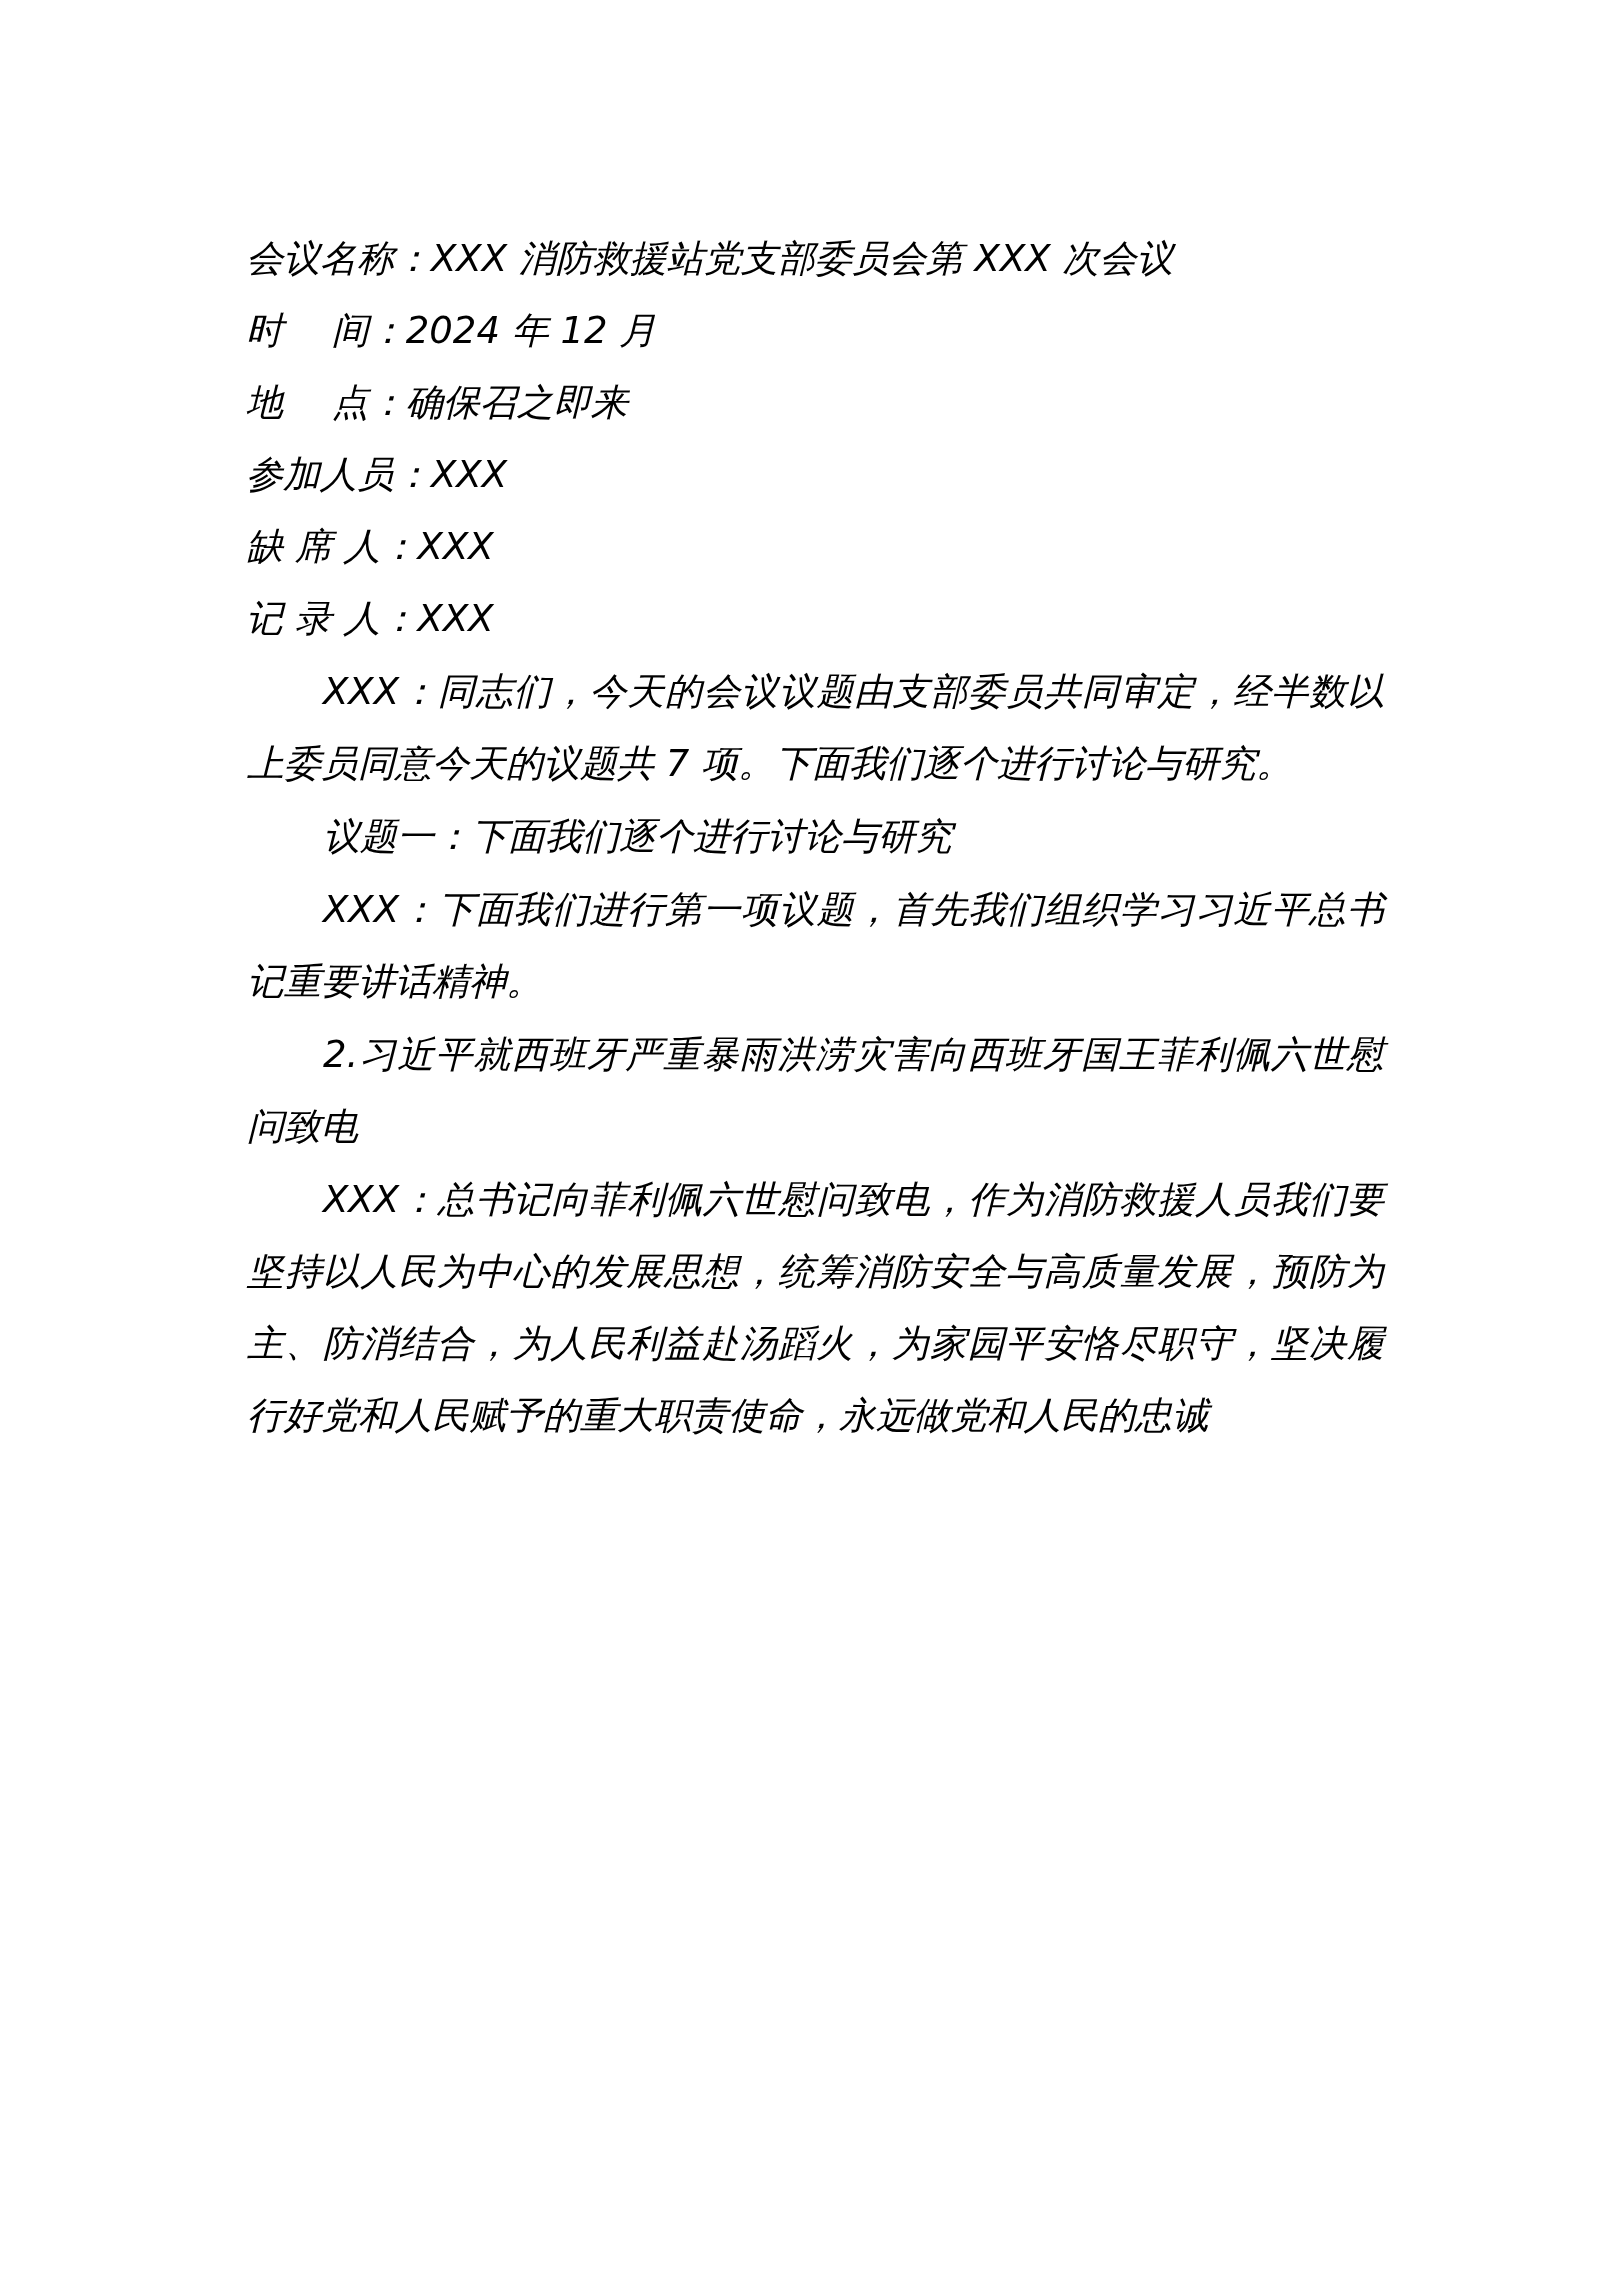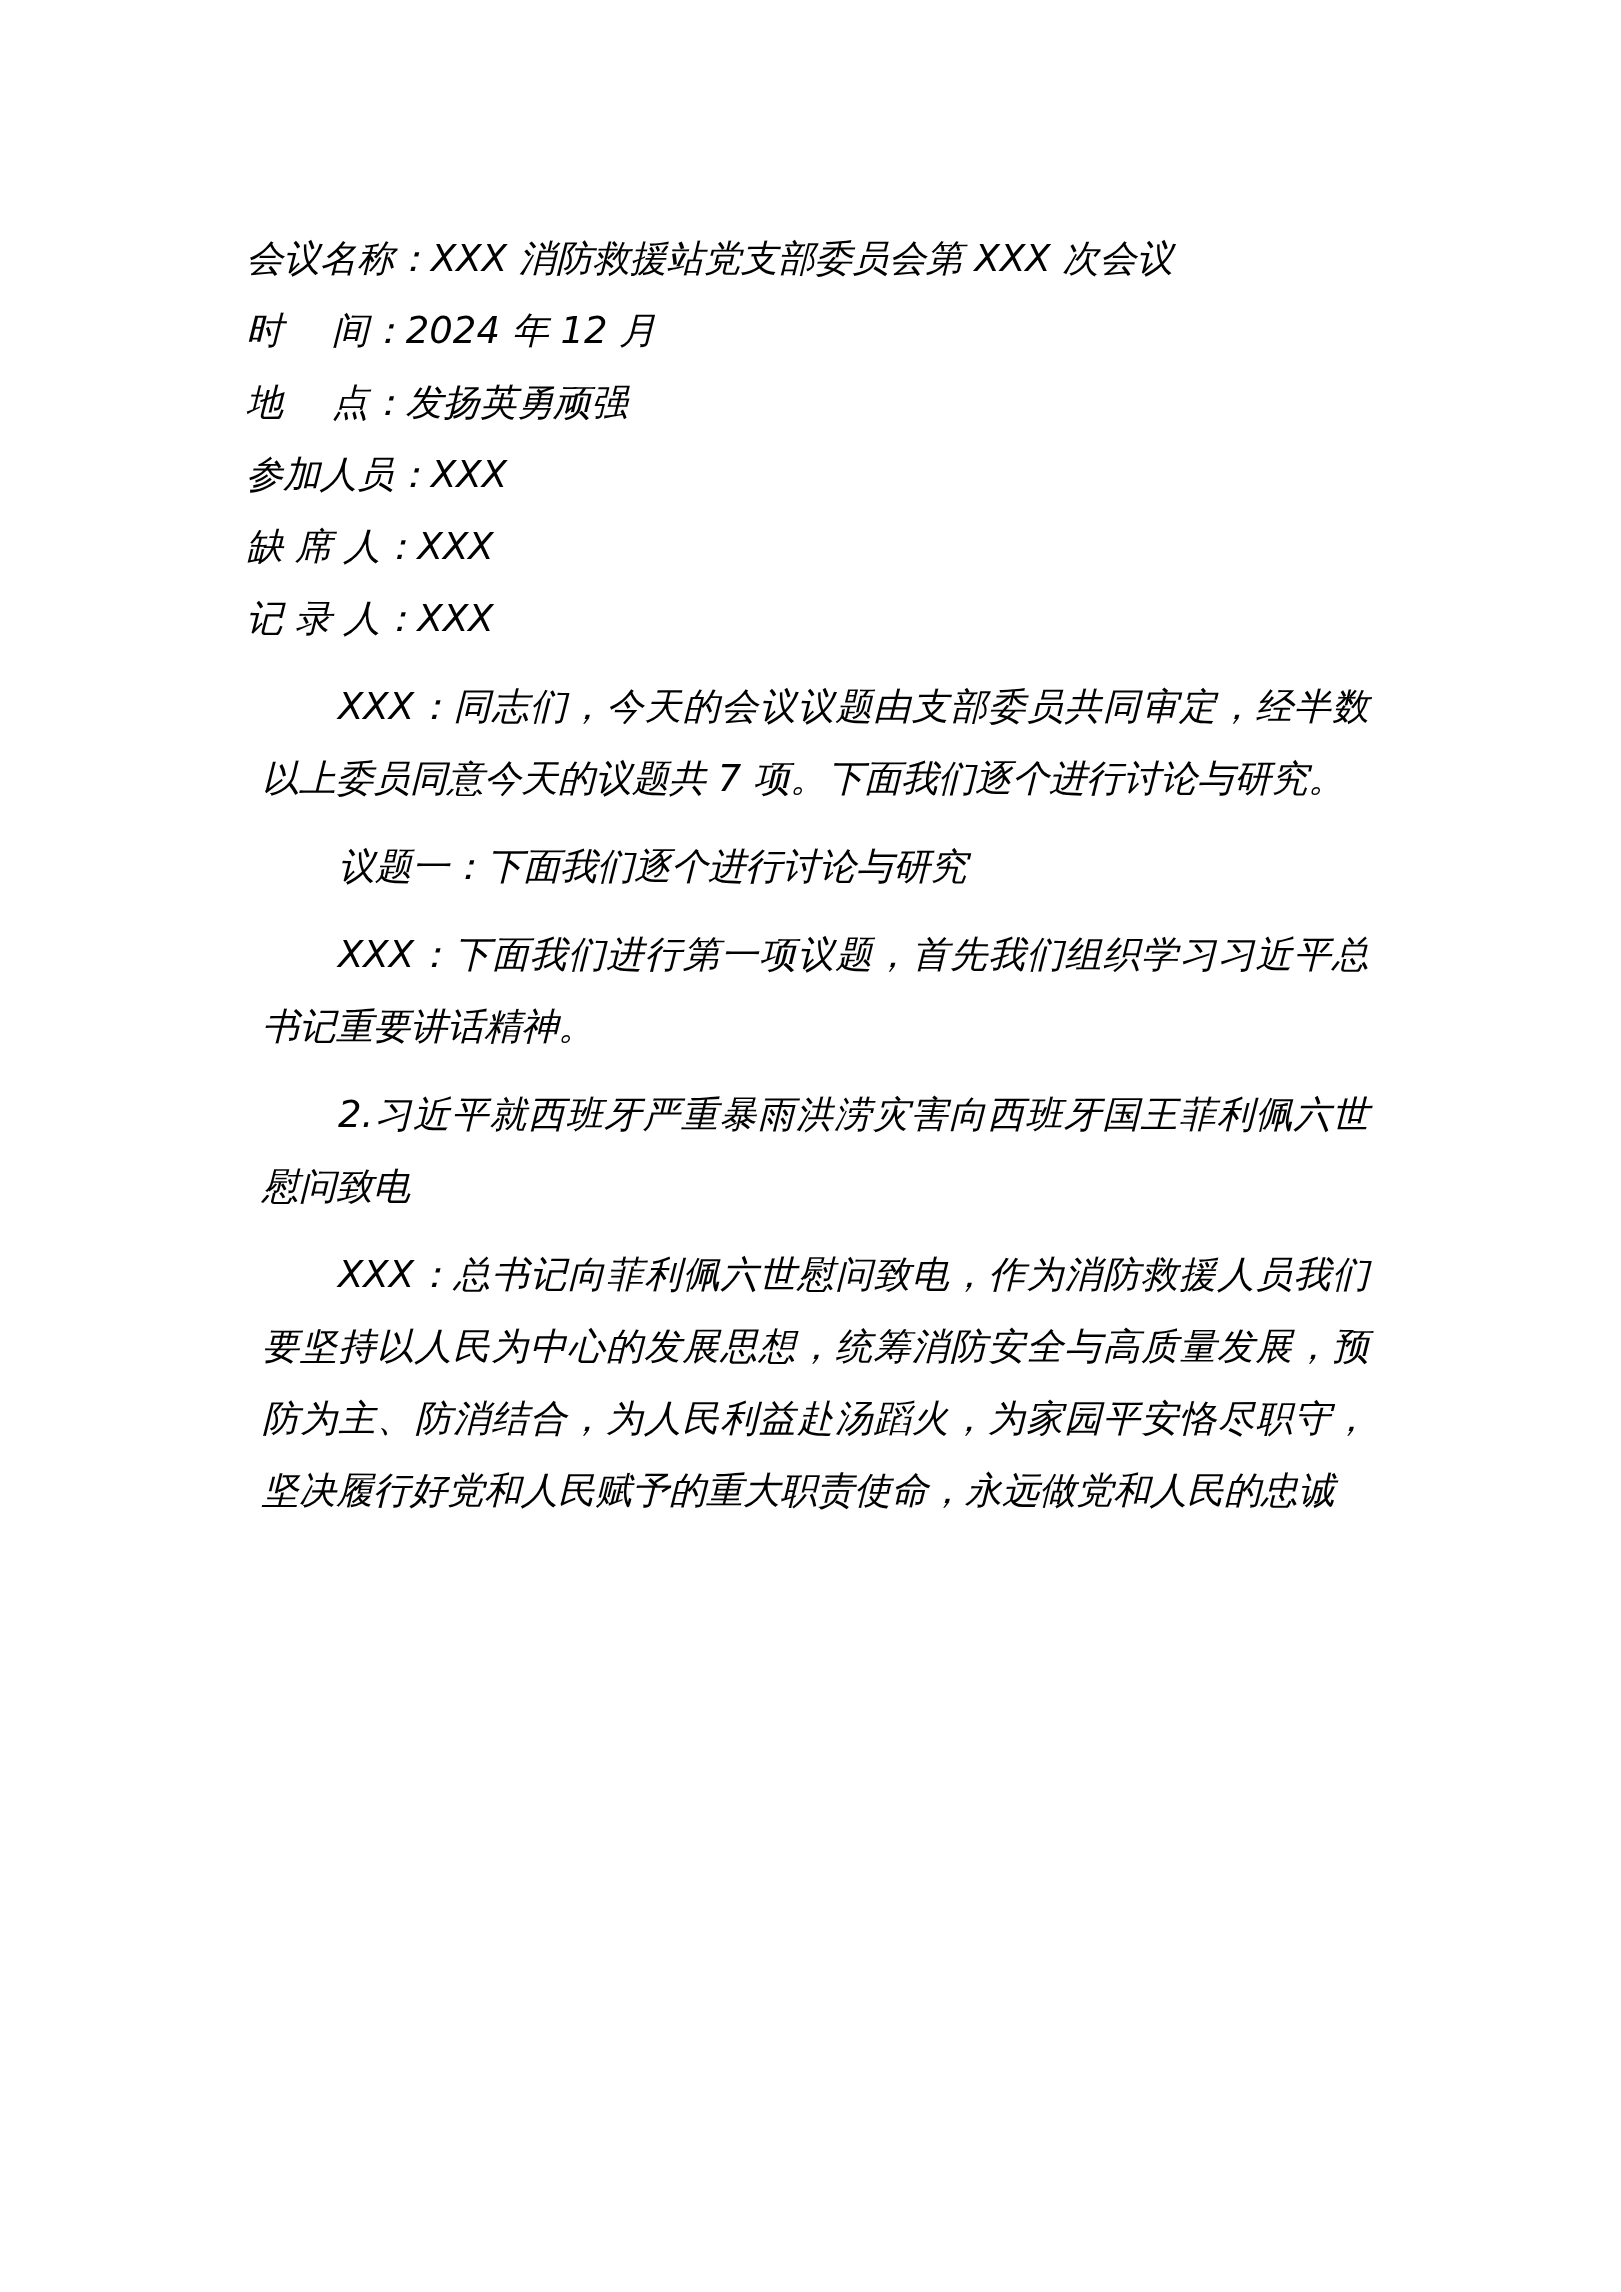--- a/index.html
+++ b/index.html
@@ -28,31 +28,31 @@
       height: 72px;
       white-space: nowrap;
       letter-spacing: 0px;
     }
     .para {
       font-size: 37px;
       line-height: 72px;
       text-align: justify;
       text-justify: inter-character;
       text-indent: 76px;
-      margin: 16px;
+      margin: 1px;
       word-break: break-all;
     }
   </style>
 </head>
 <body>
 
 <div class="page">
   <div class="line"><span>会议名称：</span><span>XXX 消防救援站党支部委员会第 XXX 次会议</span></div>
   <div class="line"><span>时　 间：</span><span>2024 年 12 月</span></div>
-  <div class="line"><span>地　 点：</span><span>发扬英勇顽强</span></div>
+  <div class="line"><span>地　 点：</span><span>确保召之即来</span></div>
   <div class="line"><span>参加人员：</span><span>XXX</span></div>
   <div class="line"><span>缺 席 人：</span><span>XXX</span></div>
   <div class="line"><span>记 录 人：</span><span>XXX</span></div>
 
   <p class="para">XXX：同志们，今天的会议议题由支部委员共同审定，经半数以上委员同意今天的议题共 7 项。下面我们逐个进行讨论与研究。</p>
   <p class="para">议题一：下面我们逐个进行讨论与研究</p>
   <p class="para">XXX：下面我们进行第一项议题，首先我们组织学习习近平总书记重要讲话精神。</p>
   <p class="para">2.习近平就西班牙严重暴雨洪涝灾害向西班牙国王菲利佩六世慰问致电</p>
   <p class="para">XXX：总书记向菲利佩六世慰问致电，作为消防救援人员我们要坚持以人民为中心的发展思想，统筹消防安全与高质量发展，预防为主、防消结合，为人民利益赴汤蹈火，为家园平安恪尽职守，坚决履行好党和人民赋予的重大职责使命，永远做党和人民的忠诚</p>
 </div>

